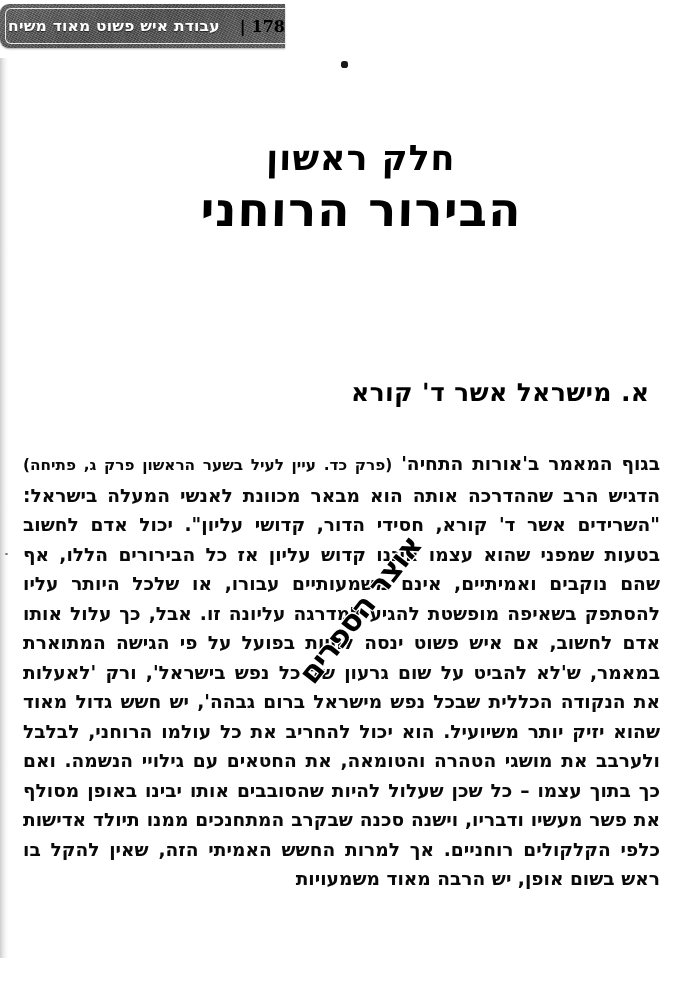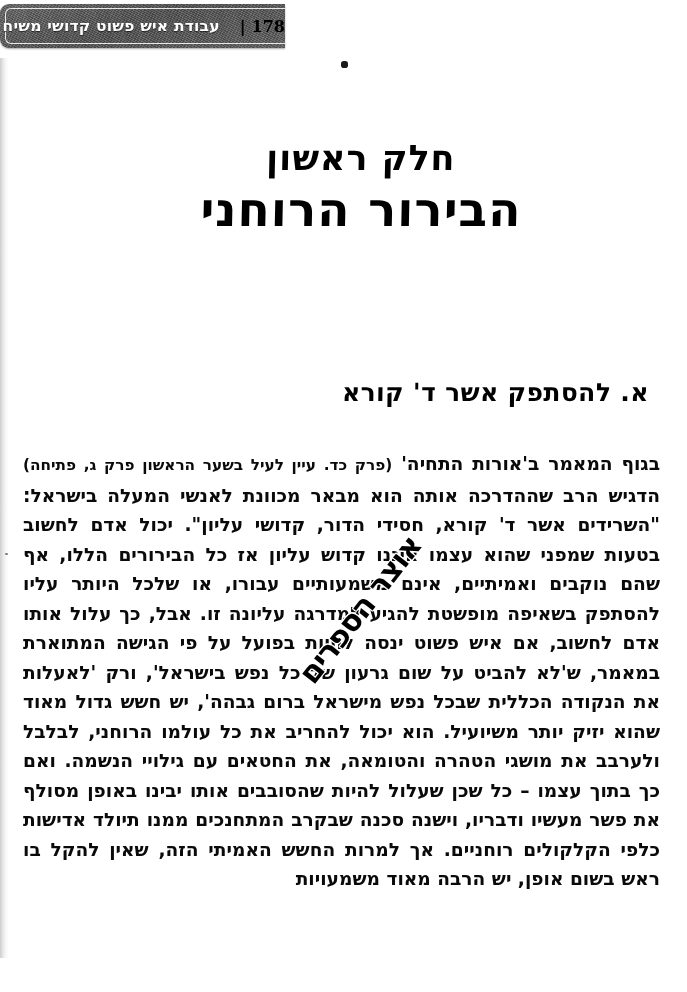--- a/index.html
+++ b/index.html
@@ -211,30 +211,30 @@
 <div id="page">
 
   <div class="scan-edge-left"></div>
   <div class="scan-speck" id="speck-top"></div>
   <div class="scan-speck" id="speck-left"></div>
 
   <div class="banner">
     <div class="banner-inner">
       <span class="banner-page-no">178</span>
       <span class="banner-sep">|</span>
-      <span class="banner-text">עבודת איש פשוט קדושי משיח</span>
+      <span class="banner-text">עבודת איש פשוט מאוד משיח</span>
     </div>
   </div>
 
   <div class="title-block">
     <div class="title-part">חלק ראשון</div>
     <div class="title-main">הבירור הרוחני</div>
   </div>
 
-  <div class="section-heading">א. להסתפק אשר ד' קורא</div>
+  <div class="section-heading">א. מישראל אשר ד' קורא</div>
 
   <div class="body-text">
     <p><span>בגוף המאמר ב'אורות התחיה'</span> <span class="small-ref">(פרק כד. עיין לעיל בשער הראשון פרק ג, פתיחה)</span> <span>הדגיש הרב שההדרכה אותה הוא מבאר מכוונת לאנשי המעלה בישראל: "השרידים אשר ד' קורא, חסידי הדור, קדושי עליון". יכול אדם לחשוב בטעות שמפני שהוא עצמו איננו קדוש עליון אז כל הבירורים הללו, אף שהם נוקבים ואמיתיים, אינם משמעותיים עבורו, או שלכל היותר עליו להסתפק בשאיפה מופשטת להגיע למדרגה עליונה זו. אבל, כך עלול אותו אדם לחשוב, אם איש פשוט ינסה לחיות בפועל על פי הגישה המתוארת במאמר, ש'לא להביט על שום גרעון של כל נפש בישראל', ורק 'לאעלות את הנקודה הכללית שבכל נפש מישראל ברום גבהה', יש חשש גדול מאוד שהוא יזיק יותר משיועיל. הוא יכול להחריב את כל עולמו הרוחני, לבלבל ולערבב את מושגי הטהרה והטומאה, את החטאים עם גילויי הנשמה. ואם כך בתוך עצמו – כל שכן שעלול להיות שהסובבים אותו יבינו באופן מסולף את פשר מעשיו ודבריו, וישנה סכנה שבקרב המתחנכים ממנו תיולד אדישות כלפי הקלקולים רוחניים. אך למרות החשש האמיתי הזה, שאין להקל בו ראש בשום אופן, יש הרבה מאוד משמעויות</span></p>
   </div>
 
   <div class="watermark">אוצר הספרים</div>
 
 </div>
 
 </body></html>

